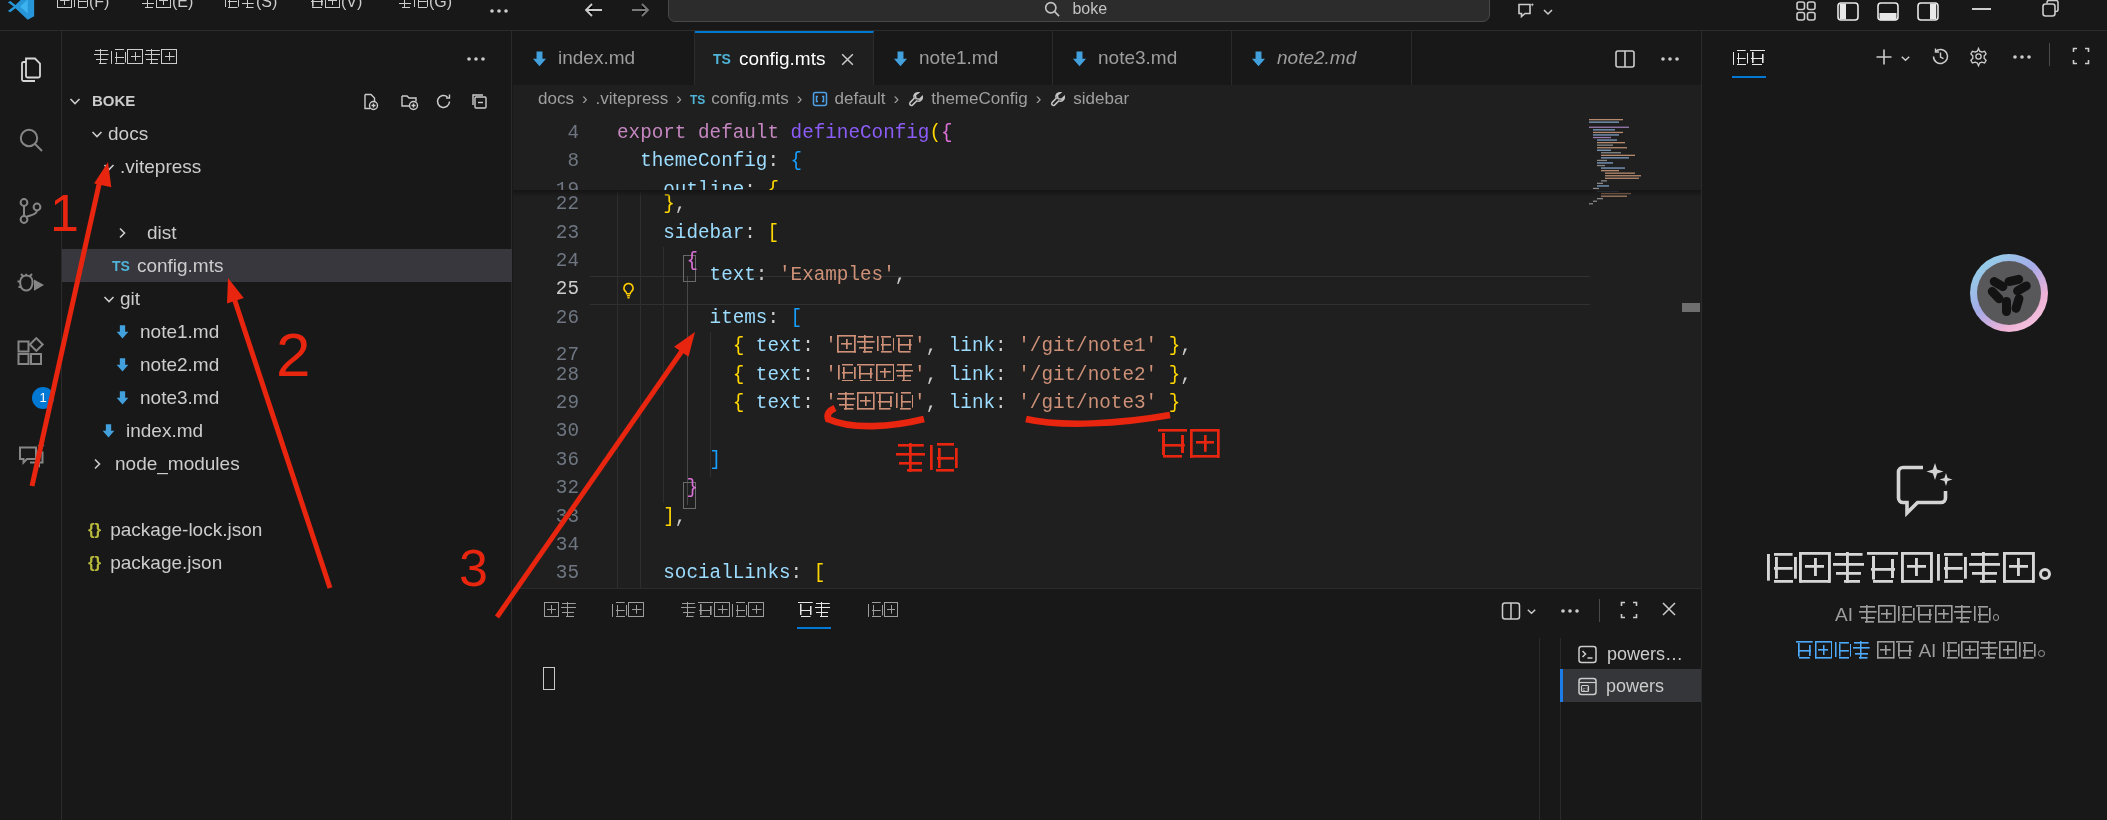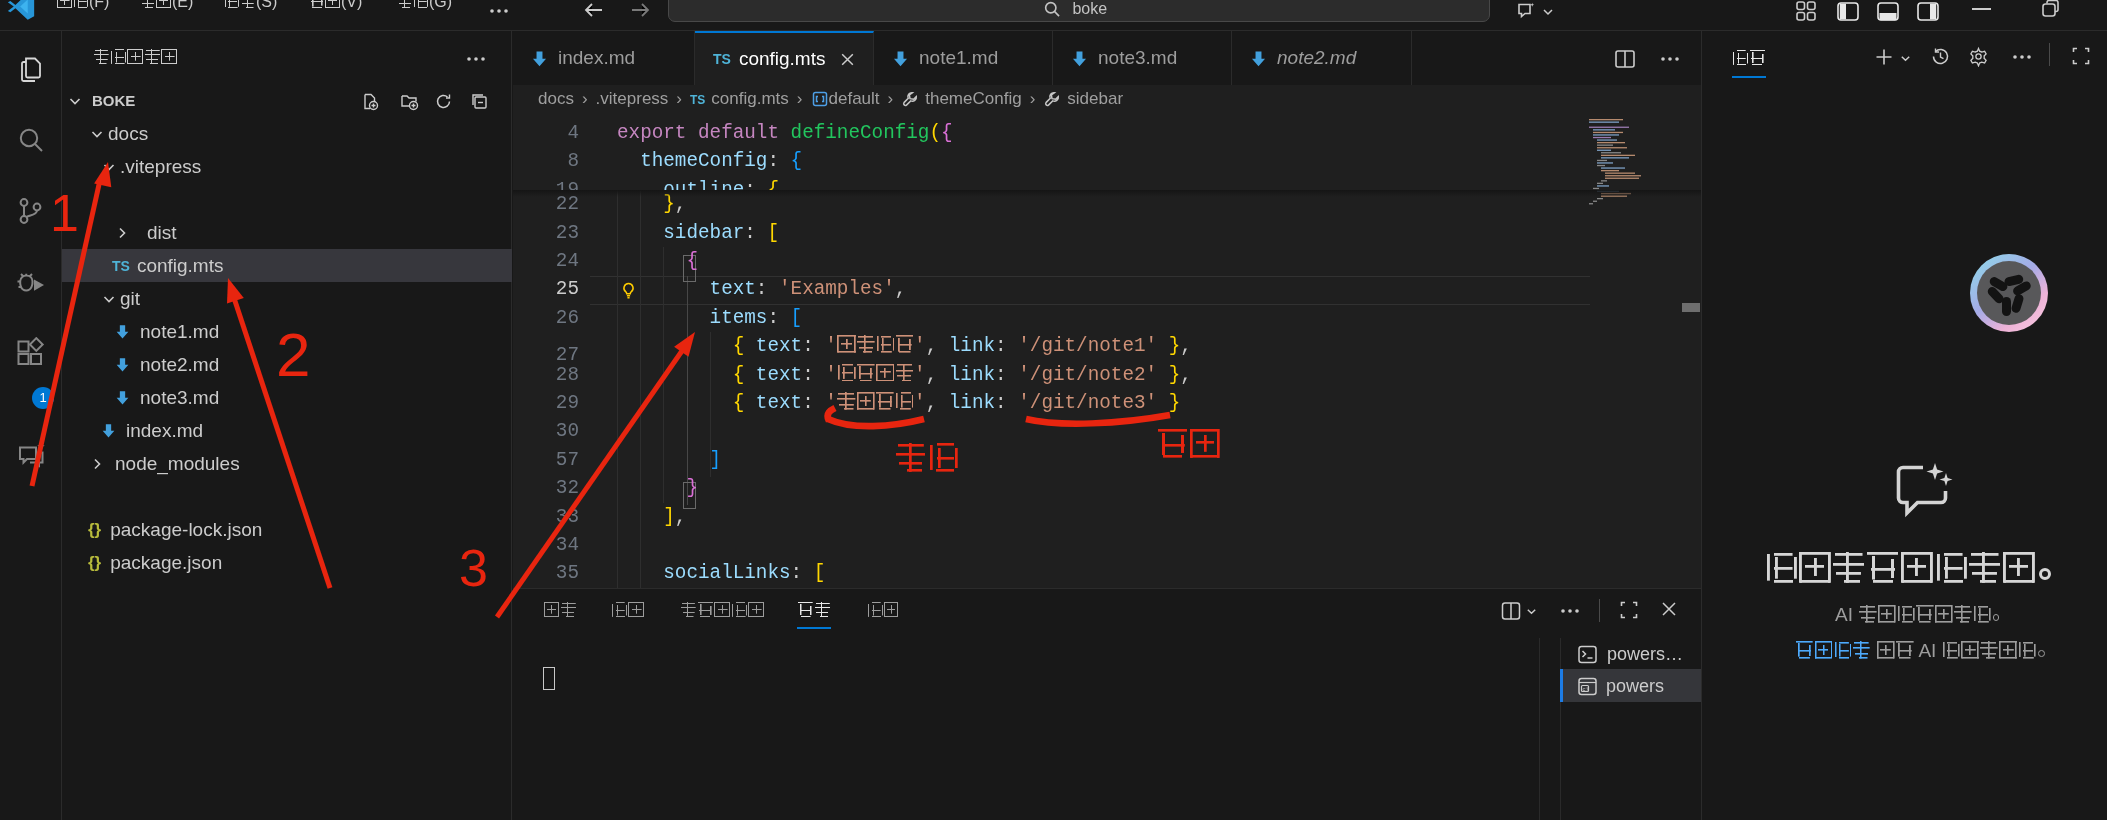--- a/index.html
+++ b/index.html
@@ -43,21 +43,21 @@
 .mono{font-family:"Liberation Mono",monospace}
 svg{display:block}
 .ico{position:absolute}
 
 .tab{position:absolute;top:0;height:54px;background:#181818;border-right:1px solid #2b2b2b;display:flex;align-items:center;font-size:19px;color:#9d9d9d;white-space:nowrap}
 .tab.act{background:#1f1f1f;color:#fff;border-top:2px solid #0078d4}
 
 .row{position:absolute;left:0;width:450px;height:33px;display:flex;align-items:center;font-size:19px;color:#ccc;white-space:nowrap}
 .ln{position:absolute;height:29px;line-height:29px;font-size:19.3px;white-space:pre}
 .num{position:absolute;width:66px;text-align:right;color:#6e7681;height:29px;line-height:29px;font-size:19.3px}
-.k{color:#c586c0}.fn{color:#22c55e}.v{color:#9cdcfe}.s{color:#ce9178}.w{color:#cccccc}
+.k{color:#c586c0}.fn{color:#8b5cf6}.v{color:#9cdcfe}.s{color:#ce9178}.w{color:#cccccc}
 .b1{color:#ffd700}.b2{color:#da70d6}.b3{color:#179fff}
 .red{color:#e8250f}
 .bsep{margin:0 8px;color:#9f9f9f}
 </style>
 </head>
 <body>
 <div id="root">
 <div id="titlebar">
 
   <svg class="ico" style="left:7px;top:-8px" width="28" height="28" viewBox="0 0 100 100">
@@ -306,21 +306,21 @@
         <circle cx="3" cy="3" r="1.8" fill="#cccccc"></circle>
         <circle cx="10" cy="3" r="1.8" fill="#cccccc"></circle>
         <circle cx="17" cy="3" r="1.8" fill="#cccccc"></circle>
       </svg>
 
   <div class="abs" style="left:0;top:54px;width:1188px;height:32px;background:#1f1f1f"></div>
   <div class="abs" style="left:25px;top:58px;height:24px;font-size:17px;color:#9f9f9f;white-space:nowrap">
     <span>docs</span><span class="bsep">›</span><span>.vitepress</span><span class="bsep">›</span><span style="font-size:12px;font-weight:bold;color:#4fb4d8">TS</span><span style="margin-left:6px">config.mts</span><span class="bsep">›</span><svg style="display:inline-block;vertical-align:-4px" width="18" height="18" viewBox="0 0 18 18" fill="none" stroke="#4d9fe6" stroke-width="1.5">
           <rect x="2.5" y="2.5" width="13" height="13" rx="2"></rect>
           <path d="M7 6.5H5.5v5H7M11 6.5h1.5v5H11"></path>
-        </svg><span style="">default</span><span class="bsep">›</span><svg style="display:inline-block;vertical-align:-4px" width="18" height="18" viewBox="0 0 18 18" fill="none" stroke="#c5c5c5" stroke-width="1.5">
+        </svg><span style="margin-left:6px">default</span><span class="bsep">›</span><svg style="display:inline-block;vertical-align:-4px" width="18" height="18" viewBox="0 0 18 18" fill="none" stroke="#c5c5c5" stroke-width="1.5">
           <path d="M11.5 2.8a4 4 0 0 0-4.3 5.6L3 12.6a1.8 1.8 0 0 0 2.5 2.5l4.2-4.2a4 4 0 0 0 5.6-4.3L12.6 9.3 9 8.7 8.4 5z"></path>
         </svg><span style="margin-left:6px">themeConfig</span><span class="bsep">›</span><svg style="display:inline-block;vertical-align:-4px" width="18" height="18" viewBox="0 0 18 18" fill="none" stroke="#c5c5c5" stroke-width="1.5">
           <path d="M11.5 2.8a4 4 0 0 0-4.3 5.6L3 12.6a1.8 1.8 0 0 0 2.5 2.5l4.2-4.2a4 4 0 0 0 5.6-4.3L12.6 9.3 9 8.7 8.4 5z"></path>
         </svg><span style="margin-left:6px">sidebar</span>
   </div>
 
   <div class="abs" style="left:0;top:86px;width:1188px;height:471px;background:#1f1f1f"></div>
 
   <div class="abs" style="left:77px;top:245px;width:1000px;height:29px;border-top:1px solid #313131;border-bottom:1px solid #313131"></div>
 
@@ -333,31 +333,31 @@
   <div class="abs" style="left:170px;top:224px;width:13px;height:27px;border:1px solid #6a6a6a"></div>
   <div class="abs" style="left:170px;top:451px;width:13px;height:27px;border:1px solid #6a6a6a"></div>
 
   <div class="num mono" style="top:159.2px">22</div>
       <div class="ln mono" style="left:104px;top:159.2px"><span class="b1">    }</span><span class="w">,</span></div>
   <div class="num mono" style="top:187.6px">23</div>
       <div class="ln mono" style="left:104px;top:187.6px"><span class="v">    sidebar</span><span class="w">: </span><span class="b1">[</span></div>
   <div class="num mono" style="top:216px">24</div>
       <div class="ln mono" style="left:104px;top:216px"><span class="b2">      {</span></div>
   <div class="num mono" style="top:244.4px;color:#ccc">25</div>
-      <div class="ln mono" style="left:104px;top:244px"><span class="v">        text</span><span class="w">: </span><span class="s">'Examples'</span><span class="w">,</span></div>
+      <div class="ln mono" style="left:104px;top:230px"><span class="v">        text</span><span class="w">: </span><span class="s">'Examples'</span><span class="w">,</span></div>
   <div class="num mono" style="top:272.8px">26</div>
       <div class="ln mono" style="left:104px;top:272.8px"><span class="v">        items</span><span class="w">: </span><span class="b3">[</span></div>
   <div class="num mono" style="top:310px">27</div>
       <div class="ln mono" style="left:104px;top:301.2px"><span class="b1">          {</span><span class="v"> text</span><span class="w">: </span><span class="s">'<i class="h pa"></i><i class="h pb"></i><i class="h pc"></i><i class="h pd"></i>'</span><span class="w">, </span><span class="v">link</span><span class="w">: </span><span class="s">'/git/note1'</span><span class="b1"> }</span><span class="w">,</span></div>
   <div class="num mono" style="top:329.6px">28</div>
       <div class="ln mono" style="left:104px;top:329.6px"><span class="b1">          {</span><span class="v"> text</span><span class="w">: </span><span class="s">'<i class="h pc"></i><i class="h pd"></i><i class="h pa"></i><i class="h pb"></i>'</span><span class="w">, </span><span class="v">link</span><span class="w">: </span><span class="s">'/git/note2'</span><span class="b1"> }</span><span class="w">,</span></div>
   <div class="num mono" style="top:358px">29</div>
       <div class="ln mono" style="left:104px;top:358px"><span class="b1">          {</span><span class="v"> text</span><span class="w">: </span><span class="s">'<i class="h pb"></i><i class="h pa"></i><i class="h pd"></i><i class="h pc"></i>'</span><span class="w">, </span><span class="v">link</span><span class="w">: </span><span class="s">'/git/note3'</span><span class="b1"> }</span></div>
   <div class="num mono" style="top:386.4px">30</div>
-  <div class="num mono" style="top:414.8px">57</div>
+  <div class="num mono" style="top:414.8px">36</div>
       <div class="ln mono" style="left:104px;top:414.8px"><span class="b3">        ]</span></div>
   <div class="num mono" style="top:443.2px">32</div>
       <div class="ln mono" style="left:104px;top:443.2px"><span class="b2">      }</span></div>
   <div class="num mono" style="top:471.6px">33</div>
       <div class="ln mono" style="left:104px;top:471.6px"><span class="b1">    ]</span><span class="w">,</span></div>
   <div class="num mono" style="top:500px">34</div>
   <div class="num mono" style="top:528.4px">35</div>
       <div class="ln mono" style="left:104px;top:528.4px"><span class="v">    socialLinks</span><span class="w">: </span><span class="b1">[</span></div>
 
   <svg class="ico" style="left:107px;top:251px" width="17" height="17" viewBox="0 0 16 16" fill="none" stroke="#ffcc00" stroke-width="1.4">

